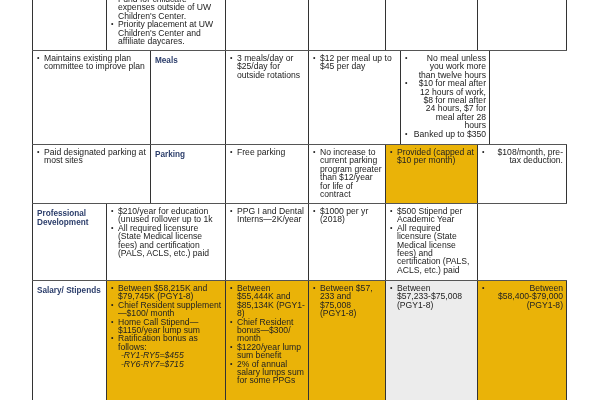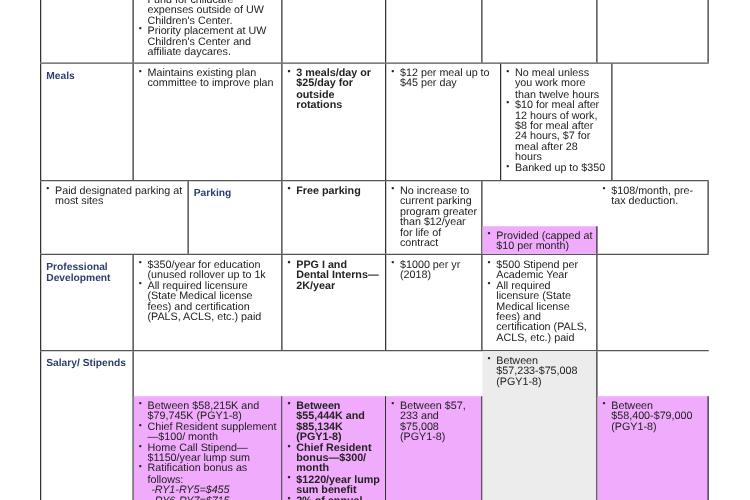--- a/index.html
+++ b/index.html
@@ -5,31 +5,31 @@
   html, body { margin: 0; padding: 0; background: #ffffff; }
   body { width: 600px; height: 400px; overflow: hidden; position: relative;
          font-family: "Liberation Sans", "DejaVu Sans", sans-serif; }
   .table { position: absolute; left: 32px; top: -8px; width: 535px; }
   .row { display: flex; border-bottom: 1.5px solid #555; }
   .cell { box-sizing: border-box; border-right: 1.5px solid #333; padding: 3px 3px 3px 4px;
           font-size: 8.6px; line-height: 8.4px; color: #222; }
   .cell:first-child { border-left: 1.5px solid #333; }
   .c0 { width: 75px; }
   .c1 { width: 119px; }
-  .c2 { width: 83px; font-weight: bold; }
+  .c2 { width: 83px; }
   .c3 { width: 77px; }
   .c4 { width: 92px; }
-  .c5 { width: 89px; }
+  .c5 { width: 89px; text-align: right; }
   .label { font-weight: bold; color: #2c3e6b; font-size: 8.2px; line-height: 9px; padding-top: 5px; }
   ul { list-style: none; margin: 0; padding: 0; }
   li { position: relative; padding-left: 7px; }
   li::before { content: "\2022"; position: absolute; left: 0; top: 0; font-size: 7px; }
   li.sub { padding-left: 10px; font-style: italic; }
   li.sub::before { content: ""; }
-  .shade { background: #f0abfc; margin-top: 36px; }
+  .shade { background: #eab308; }
   .shade-light { background: #ececec; }
 </style>
 </head>
 <body>
 
 <div class="table" id="tbl">
     <div class="row" style="height: 58px;">
       <div class="cell c0 label"></div>
       <div class="cell c1">
         <ul>
@@ -44,26 +44,26 @@
         <ul></ul>
       </div>
       <div class="cell c4">
         <ul></ul>
       </div>
       <div class="cell c5">
         <ul></ul>
       </div>
     </div>
     <div class="row" style="height: 93px;">
-      <div class="cell c0 label">Meals</div>
       <div class="cell c1">
         <ul>
           <li>Maintains existing plan committee to improve plan</li>
         </ul>
       </div>
+      <div class="cell c0 label">Meals</div>
       <div class="cell c2">
         <ul>
           <li>3 meals/day or $25/day for outside rotations</li>
         </ul>
       </div>
       <div class="cell c4">
         <ul>
           <li>$12 per meal up to $45 per day</li>
         </ul>
       </div>
@@ -100,21 +100,21 @@
       <div class="cell c5">
         <ul>
           <li>$108/month, pre-tax deduction.</li>
         </ul>
       </div>
     </div>
     <div class="row" style="height: 76px;">
       <div class="cell c0 label">Professional Development</div>
       <div class="cell c1">
         <ul>
-          <li>$350/year for education (unused rollover up to 1k</li>
+          <li>$210/year for education (unused rollover up to 1k</li>
           <li>All required licensure (State Medical license fees) and certification (PALS, ACLS, etc.) paid</li>
         </ul>
       </div>
       <div class="cell c2">
         <ul>
           <li>PPG I and Dental Interns—2K/year</li>
         </ul>
       </div>
       <div class="cell c3">
         <ul>

